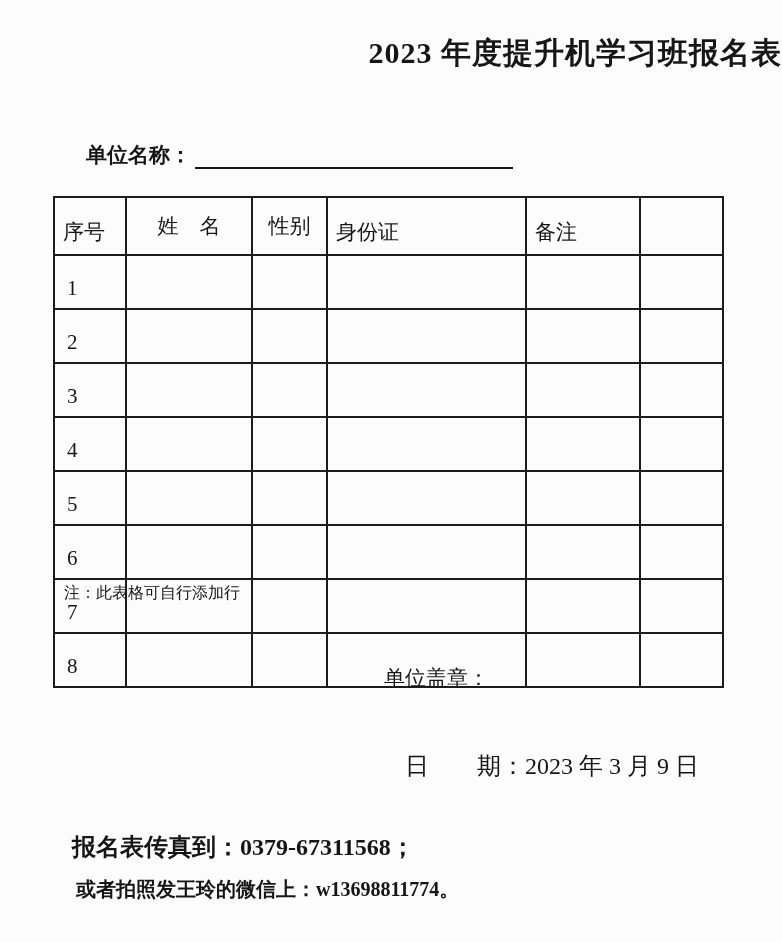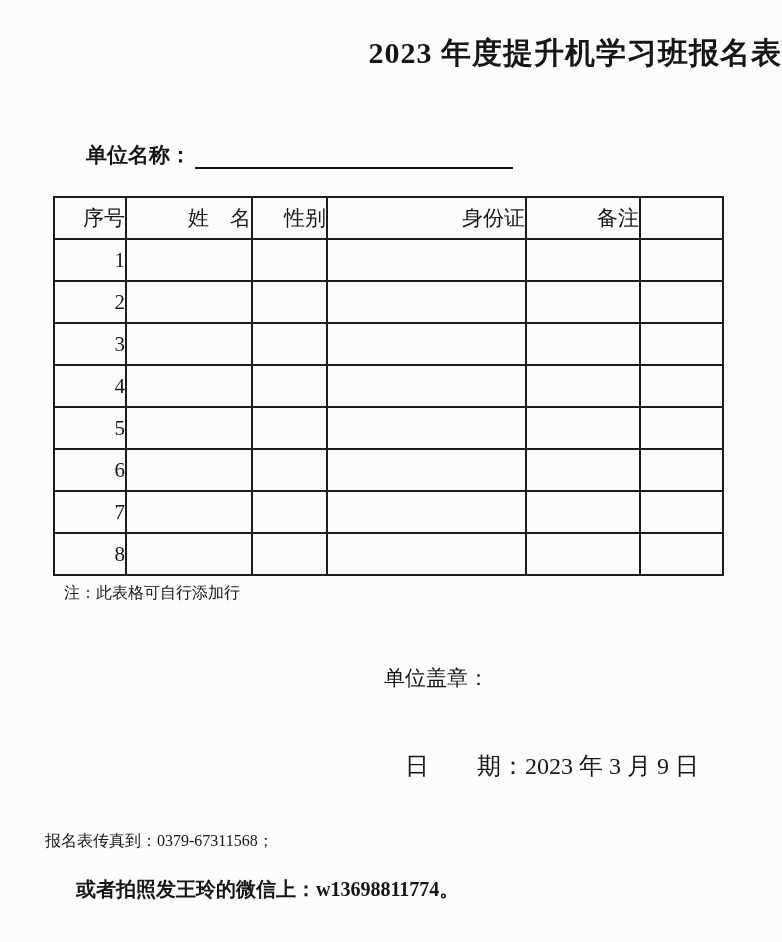--- a/index.html
+++ b/index.html
@@ -46,26 +46,26 @@
     width: 669px;
     border-collapse: collapse;
     table-layout: fixed;
   }
   table.signup th, table.signup td {
     border: 2px solid #1c1c1c;
     height: 40px;
     font-size: 21px;
     font-weight: normal;
     vertical-align: middle;
-    padding: 0 0 0 8px;
-    text-align: right;
+    padding: 12px 0 0 8px;
+    text-align: left;
     overflow: hidden;
     white-space: pre;
   }
-  table.signup th.center { padding: 0; margin-top: 46px; }
+  table.signup th.center { text-align: center; padding: 8px; margin-top: 46px; }
   table.signup td.rownum { padding-left: 12px; }
   .note-line {
     position: absolute;
     left: 64px;
     top: 583px;
     font-size: 16px;
   }
   .stamp-line {
     position: absolute;
     left: 384px;
@@ -75,24 +75,24 @@
   }
   .date-line {
     position: absolute;
     left: 405px;
     top: 750px;
     font-size: 24px;
     white-space: pre;
   }
   .fax-line {
     position: absolute;
-    left: 45px;
+    left: 72px;
     top: 831px;
-    font-size: 16px;
-    font-weight: normal;
+    font-size: 24px;
+    font-weight: bold;
     white-space: pre;
   }
   .wechat-line {
     position: absolute;
     left: 76px;
     top: 876px;
     font-size: 20px;
     font-weight: bold;
     white-space: pre;
   }

